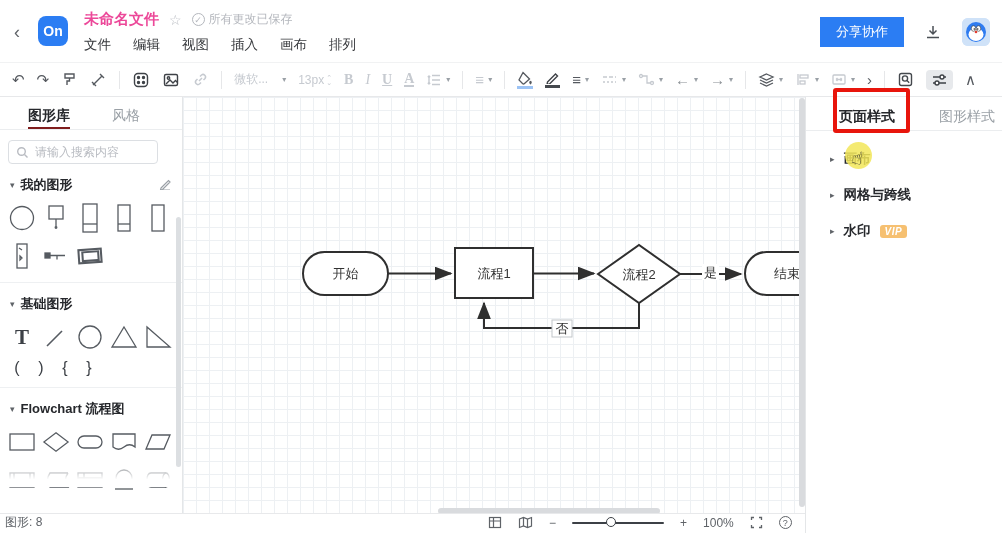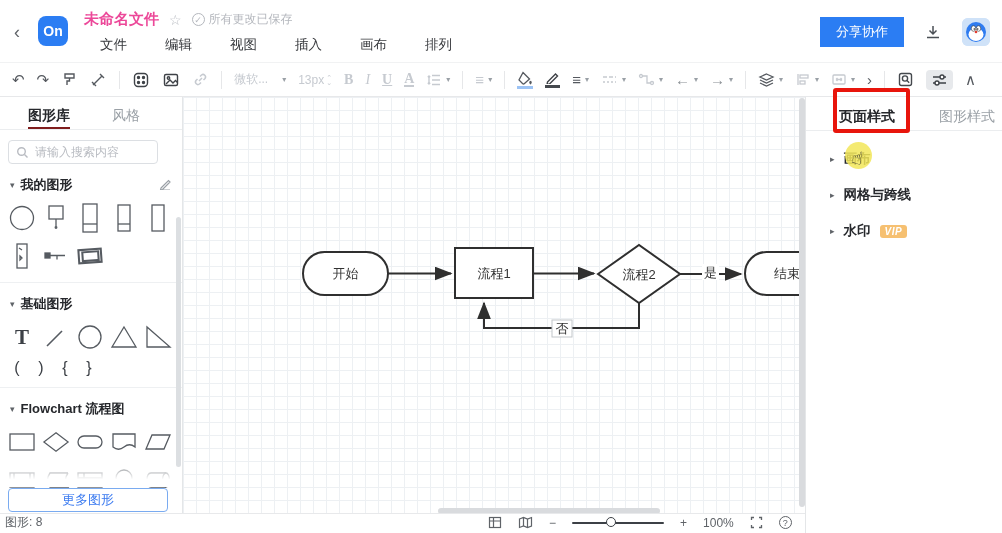--- a/index.html
+++ b/index.html
@@ -13,21 +13,21 @@
   .logo { position:absolute; left:38px; top:16px; width:30px; height:30px; border-radius:8px;
           background:#2b7df3; color:#fff; font-weight:bold; font-size:14px;
           display:flex; align-items:center; justify-content:center; }
   .title-wrap { position:absolute; left:84px; top:10px; display:flex; align-items:center; gap:10px; }
   .doc-title { font-size:15px; font-weight:600; color:#ec4899; }
   .fav-star { font-size:14px; color:#b9bcc2; }
   .save-status { display:flex; align-items:center; gap:4px; font-size:12px; color:#b4b7bd; }
   .save-check { width:13px; height:13px; border:1px solid #b4b7bd; border-radius:50%;
                 font-size:9px; display:flex; align-items:center; justify-content:center; }
   .menubar { position:absolute; left:84px; top:36px; display:flex; gap:22px; font-size:13.5px; color:#36383c; }
-  .menubar span { cursor:pointer;margin-left:16px; }
+  .menubar span { cursor:pointer; }
   .header-right { position:absolute; right:12px; top:17px; display:flex; align-items:center; gap:20px; }
   .share-btn { background:#2b7df3; color:#fff; font-size:13px; padding:6px 16px; border-radius:0;
                border:none; cursor:pointer; }
   .avatar { width:28px; height:28px; border-radius:6px; background:#cfe2f8; overflow:hidden; }
 
   
   .toolbar { position:absolute; top:62px; left:0; right:0; height:35px; background:#fff;
              border-top:1px solid #f1f2f3; border-bottom:1px solid #e7e8ea;
              display:flex; align-items:center; padding:0 12px; gap:12px; white-space:nowrap; }
   .tb { display:inline-flex; align-items:center; gap:2px; color:#55595f; font-size:15px; cursor:pointer; }
@@ -476,21 +476,20 @@
           </svg>
         </span>
       <span class="shape-cell">
         <svg width="28" height="18" viewBox="0 0 28 18">
             <path d="M22 2 H7 q-4 0 -4 7 t4 7 H22"></path>
             <ellipse cx="22" cy="9" rx="3.5" ry="7"></ellipse>
           </svg>
         </span>
     </div>
     <div class="fade"></div>
-    <button class="more-btn">更多图形</button>
     <div class="side-scroll"></div>
   </div>
 
   <div class="canvas">
     <svg class="flow" width="622" height="418" viewBox="0 0 622 418">
       <defs>
         <marker id="ah" markerWidth="10" markerHeight="8" refX="8.2" refY="3.5" orient="auto">
           <path d="M0,0 L9,3.5 L0,7 Z" fill="#2f2f2f"></path>
         </marker>
       </defs>

